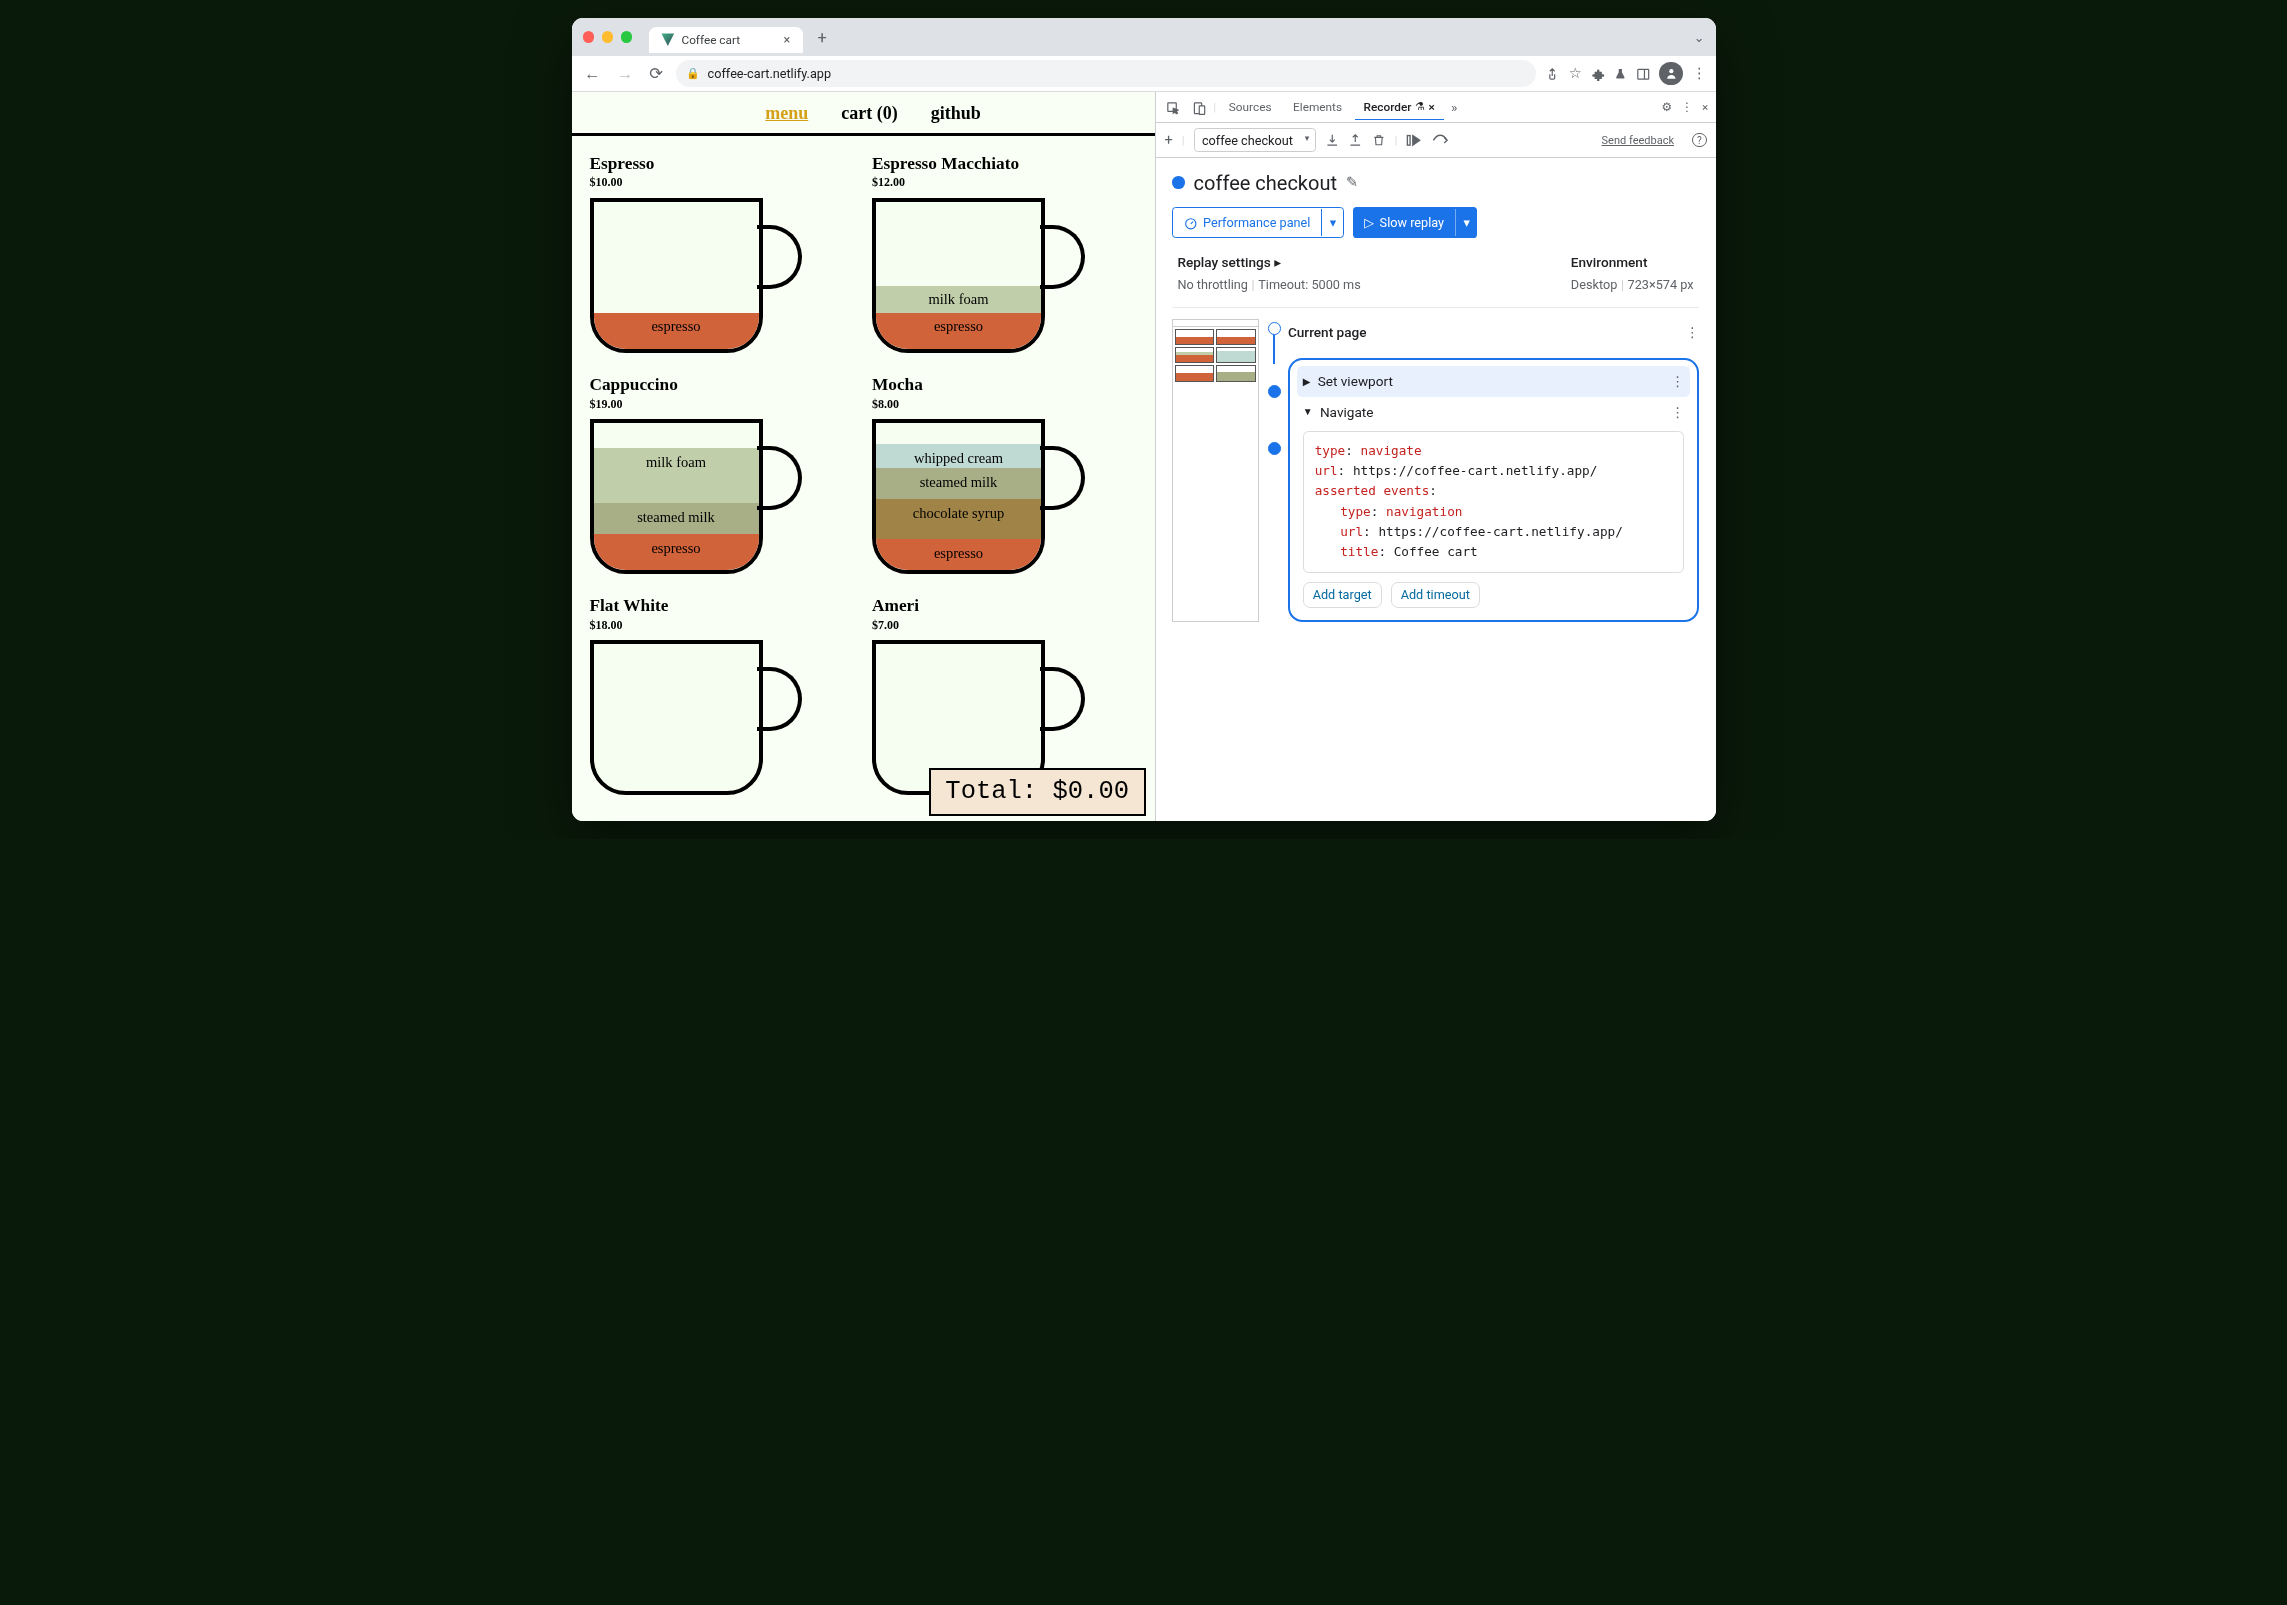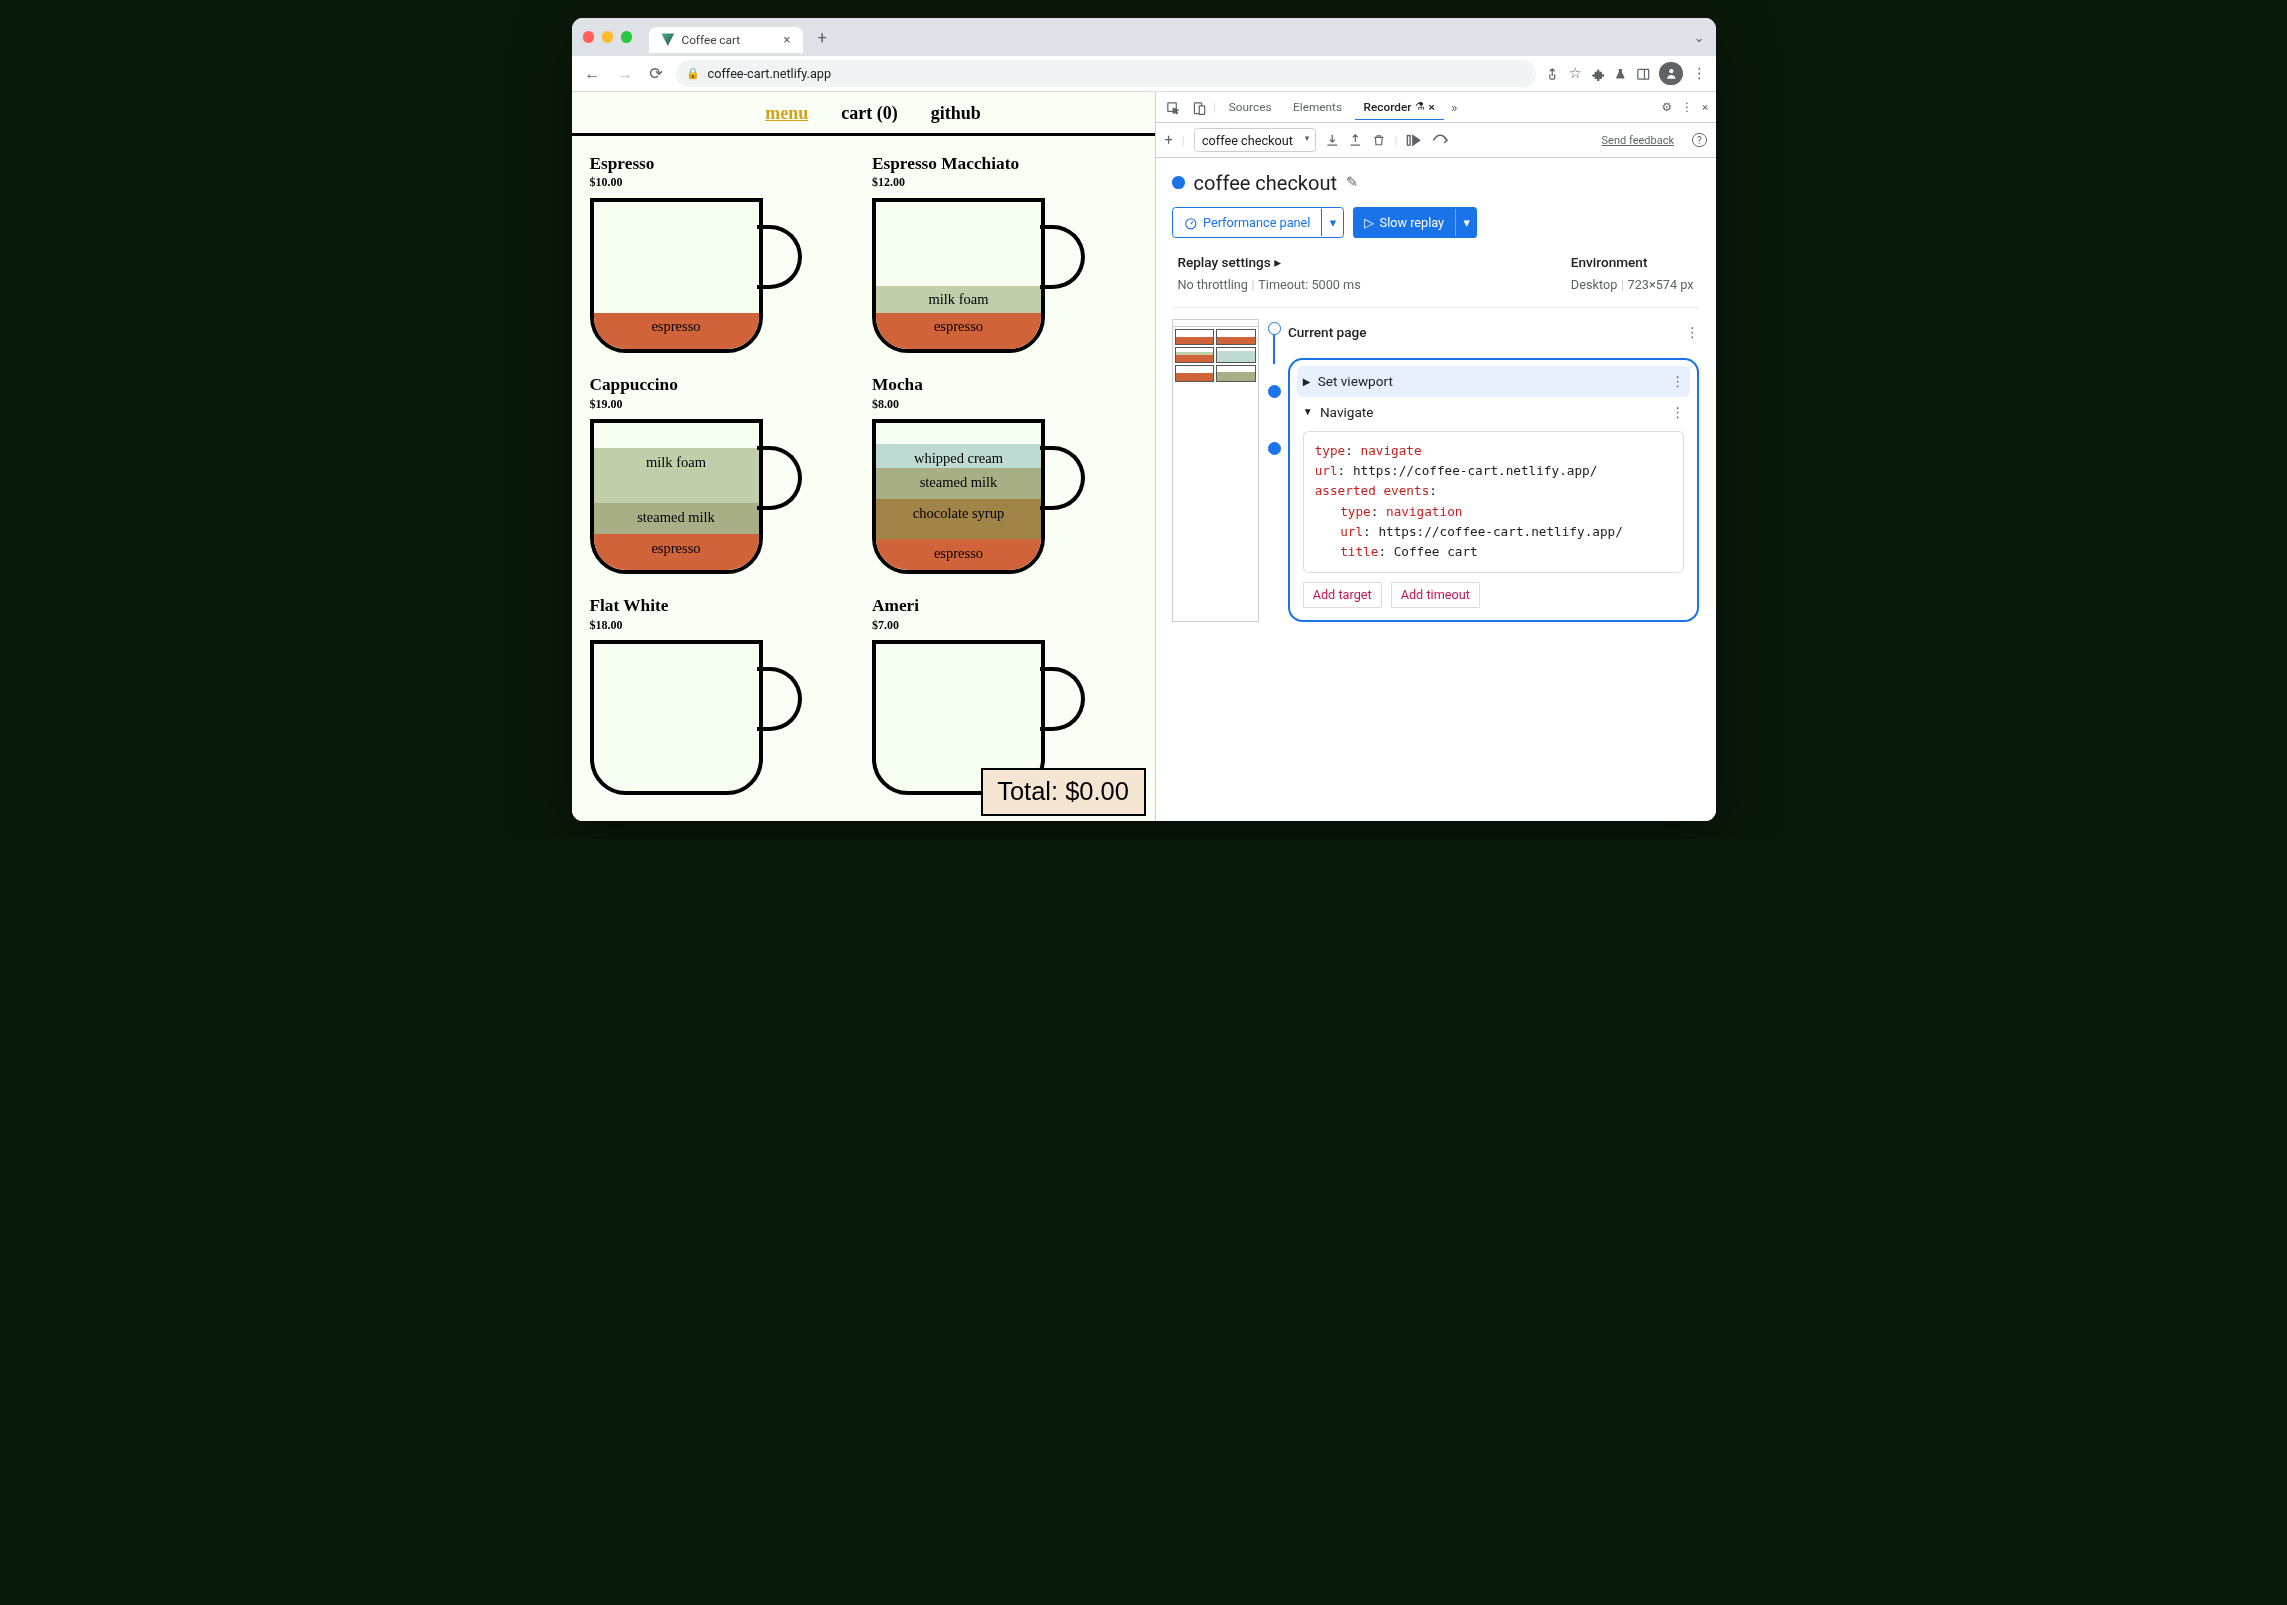--- a/index.html
+++ b/index.html
@@ -32,21 +32,21 @@
 .hr { height:2.7px; background:#000; }
 .products { flex:1; overflow-y:auto; padding:18px; display:grid; grid-template-columns:1fr 1fr; gap:14.5px 18px; position:relative; }
 .product h3 { font-family:Georgia,serif; font-size:17.3px; font-weight:bold; }
 .product .price { font-family:Georgia,serif; font-size:12px; font-weight:bold; margin-top:1.8px; }
 .cup { position:relative; width:209px; height:155px; margin-top:7.3px; }
 .cupbody { position:absolute; width:173px; height:155px; border:4.5px solid #000; border-radius:0 0 36px 36px; background:#f5fef0; overflow:hidden; display:flex; flex-direction:column; justify-content:flex-end; }
 .handle { position:absolute; right:-3.6px; top:27px; width:45px; height:64px; border:4.5px solid #000; border-left:none; border-radius:0 36px 36px 0; }
 .layer { text-align:center; font-family:Georgia,serif; font-size:14.5px; padding:5.5px 0; }
 .l-esp{background:#d1633b;color:#000}.l-foam{background:#c1ceaa;color:#000}.l-steam{background:#a8ae86;color:#000}.l-choc{background:#a08447;color:#000}.l-whip{background:#bfd9d3;color:#000}
 .empty { flex:1; }
-.totalbox { position:absolute; bottom:5.5px; right:9px; background:#f5e6d3; border:2.7px solid #000; padding:7.3px 14.5px; font-family:Liberation Sans, sans-serif; font-size:25.5px; }
+.totalbox { position:absolute; bottom:5.5px; right:9px; background:#f5e6d3; border:2.7px solid #000; padding:7.3px 14.5px; font-family:Liberation Mono, monospace; font-size:25.5px; }
 
 .devtools { width:561px; background:#fff; border-left:0.9px solid #cbcdd1; display:flex; flex-direction:column; font-size:11.8px; color:#202124; }
 .dt-tabs { height:31px; border-bottom:0.9px solid #cbcdd1; display:flex; align-items:center; padding:0 7.3px; gap:3.6px; }
 .dt-ico { color:#5f6368; padding:3.6px; cursor:pointer; font-size:13.6px; }
 .dt-tab { padding:5.5px 9px; color:#5f6368; cursor:pointer; }
 .dt-tab.act { color:#202124; border-bottom:1.8px solid #1a73e8; font-weight:500; display:flex; gap:3.6px; align-items:center; }
 .dt-tab .flask{font-size:11px}
 .dt-right { margin-left:auto; display:flex; gap:9px; align-items:center; color:#5f6368; }
 
 .rec-tb { height:35px; border-bottom:0.9px solid #cbcdd1; display:flex; align-items:center; padding:0 9px; gap:9px; }
@@ -89,21 +89,21 @@
 .steps-box { border:2.7px solid #1a73e8; border-radius:14.5px; padding:5.5px 7.3px 12.7px; margin-top:3.6px; }
 .step-row { padding:7.3px 5.5px; display:flex; align-items:center; gap:7.3px; font-size:13.6px; color:#202124; cursor:pointer; }
 .step-row.hl { background:#e8f0fe; border-radius:5.5px; }
 .step-row .arr { font-size:10px; }
 .step-row .kebab{margin-left:auto}
 .step-detail { border:0.9px solid #dadce0; border-radius:5.5px; padding:9px 11px; margin:3.6px 5.5px 9px; font-family:ui-monospace,Menlo,monospace; font-size:12.7px; line-height:1.6; }
 .step-detail .k{color:#c5221f}
 .step-detail .v{color:#202124}
 .step-detail .ind{padding-left:25.5px}
 .step-btns { display:flex; gap:9px; padding:0 5.5px; }
-.sbtn { border:0.9px solid #dadce0; border-radius:1px; padding:4.5px 9px; color:#be185d; font-size:12.7px; cursor:pointer; }
+.sbtn { border:0.9px solid #dadce0; border-radius:7px; padding:4.5px 9px; color:#0369a1; font-size:12.7px; cursor:pointer; }
 
 svg{display:inline-block;vertical-align:middle}
 </style>
 </head>
 <body>
 
 <div class="window">
 
   <div class="titlebar">
     <div class="traffic">

